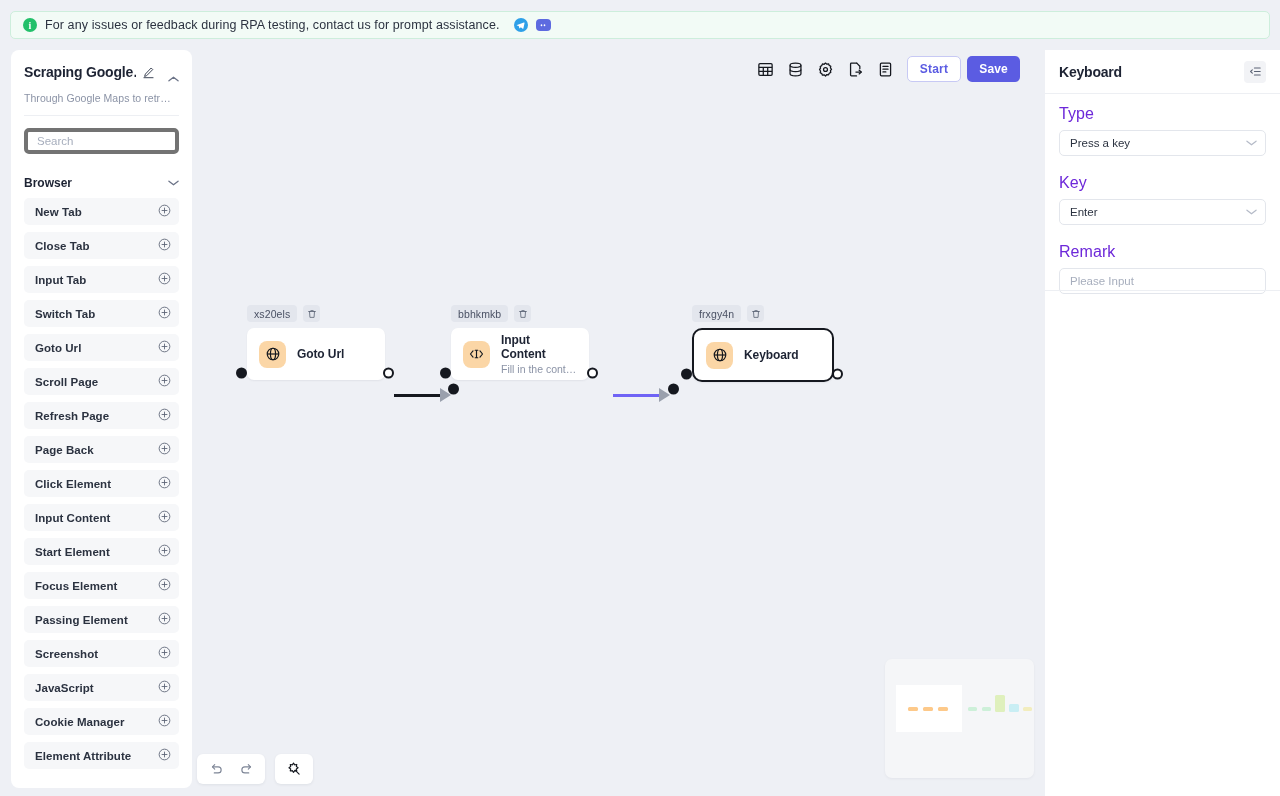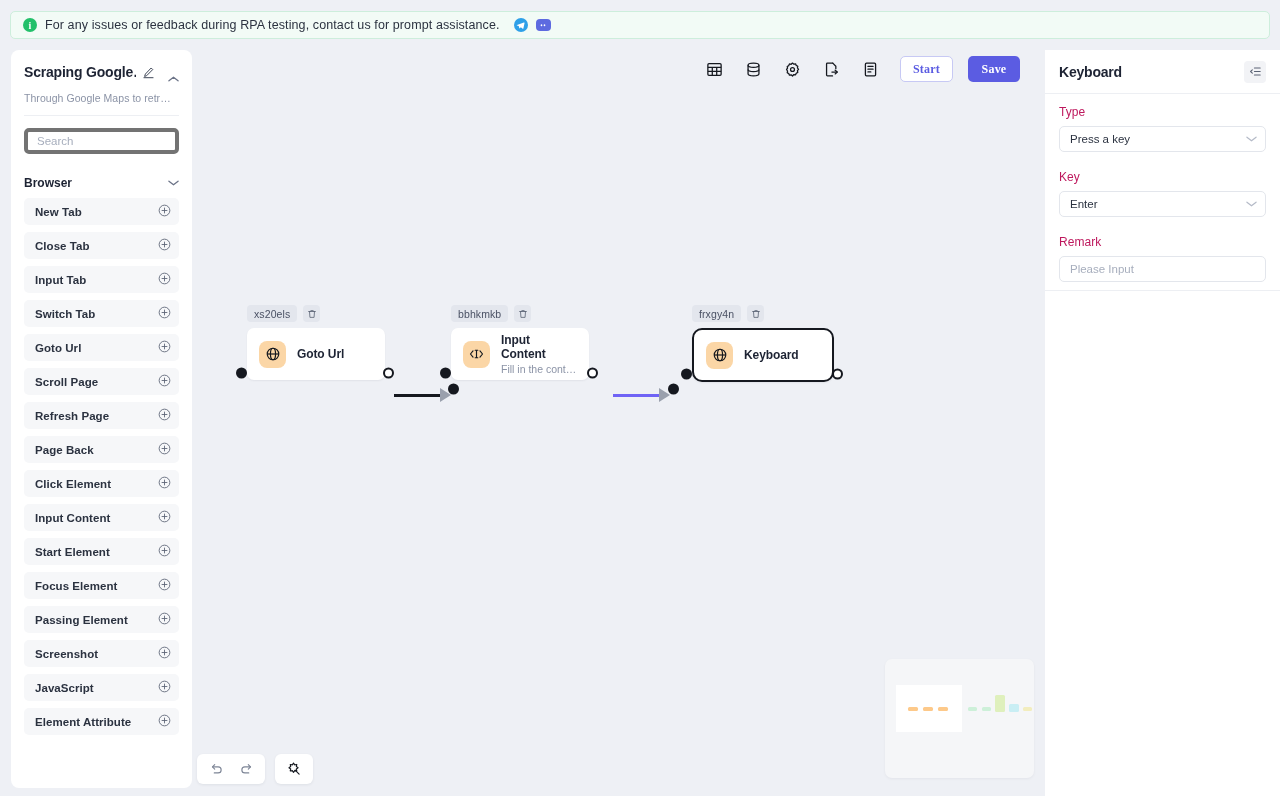--- a/index.html
+++ b/index.html
@@ -93,21 +93,21 @@
   .canvas {
     position: absolute; left: 192px; top: 40px;
     width: 853px; height: 756px;
     background: #eef0f5;
     overflow: hidden;
   }
 
   
   .toolbar {
     position: absolute; right: 25px; top: 14px;
-    display: flex; align-items: center; gap: 9px; font-family: Liberation Serif, serif;
+    display: flex; align-items: center; gap: 0;
   }
   .tb-icon-btn {
     width: 30px; height: 30px; border-radius: 6px;
     display: flex; align-items: center; justify-content: center;
     cursor: pointer;
   }
   .btn-start {
     height: 26px; min-width: 52px; padding: 0 12px;
     border: 1px solid #c7c9f4; border-radius: 5px;
     background: #fff; color: #5b5ce2;
@@ -201,21 +201,21 @@
     height: 44px; display: flex; align-items: center;
     padding: 0 14px; border-bottom: 1px solid #edeff3;
   }
   .rp-title { font-size: 14px; font-weight: bold; color: #1d2333; letter-spacing: -.2px; }
   .rp-toggle {
     margin-left: auto; width: 22px; height: 22px; border-radius: 4px;
     background: #f2f3f6; display: flex; align-items: center; justify-content: center;
     cursor: pointer;
   }
   .rp-body { padding: 11px 14px 0 14px; }
-  .field-label { font-size: 12px; color: #be185d; margin-bottom: 7px; letter-spacing: .05px; }
+  .field-label { font-size: 16px; color: #6d28d9; margin-bottom: 7px; letter-spacing: .05px; }
   .field-block { margin-bottom: 18px; }
   .select-box {
     height: 26px; border: 1px solid #e3e6ec; border-radius: 5px;
     display: flex; align-items: center; padding: 0 8px 0 10px;
     font-size: 11.5px; color: #2b3240; cursor: pointer;
   }
   .select-chev { margin-left: auto; }
   .text-input {
     height: 26px; border: 1px solid #e3e6ec; border-radius: 5px;
     display: flex; align-items: center; padding: 0 10px;
@@ -375,20 +375,27 @@
       </div>
       <div class="sb-item">
         <span class="sb-item-label">Screenshot</span>
         <span class="plus-icon"><svg width="13" height="13" viewBox="0 0 18 18" fill="none" stroke="#5a6274" stroke-width="1.2">
             <circle cx="9" cy="9" r="7.4"></circle>
             <path d="M9 5.6v6.8M5.6 9h6.8" stroke-linecap="round"></path>
           </svg></span>
       </div>
       <div class="sb-item">
         <span class="sb-item-label">JavaScript</span>
+        <span class="plus-icon"><svg width="13" height="13" viewBox="0 0 18 18" fill="none" stroke="#5a6274" stroke-width="1.2">
+            <circle cx="9" cy="9" r="7.4"></circle>
+            <path d="M9 5.6v6.8M5.6 9h6.8" stroke-linecap="round"></path>
+          </svg></span>
+      </div>
+      <div class="sb-item">
+        <span class="sb-item-label">Cookie Manager</span>
         <span class="plus-icon"><svg width="13" height="13" viewBox="0 0 18 18" fill="none" stroke="#5a6274" stroke-width="1.2">
             <circle cx="9" cy="9" r="7.4"></circle>
             <path d="M9 5.6v6.8M5.6 9h6.8" stroke-linecap="round"></path>
           </svg></span>
       </div>
       <div class="sb-item">
         <span class="sb-item-label">Element Attribute</span>
         <span class="plus-icon"><svg width="13" height="13" viewBox="0 0 18 18" fill="none" stroke="#5a6274" stroke-width="1.2">
             <circle cx="9" cy="9" r="7.4"></circle>
             <path d="M9 5.6v6.8M5.6 9h6.8" stroke-linecap="round"></path>

